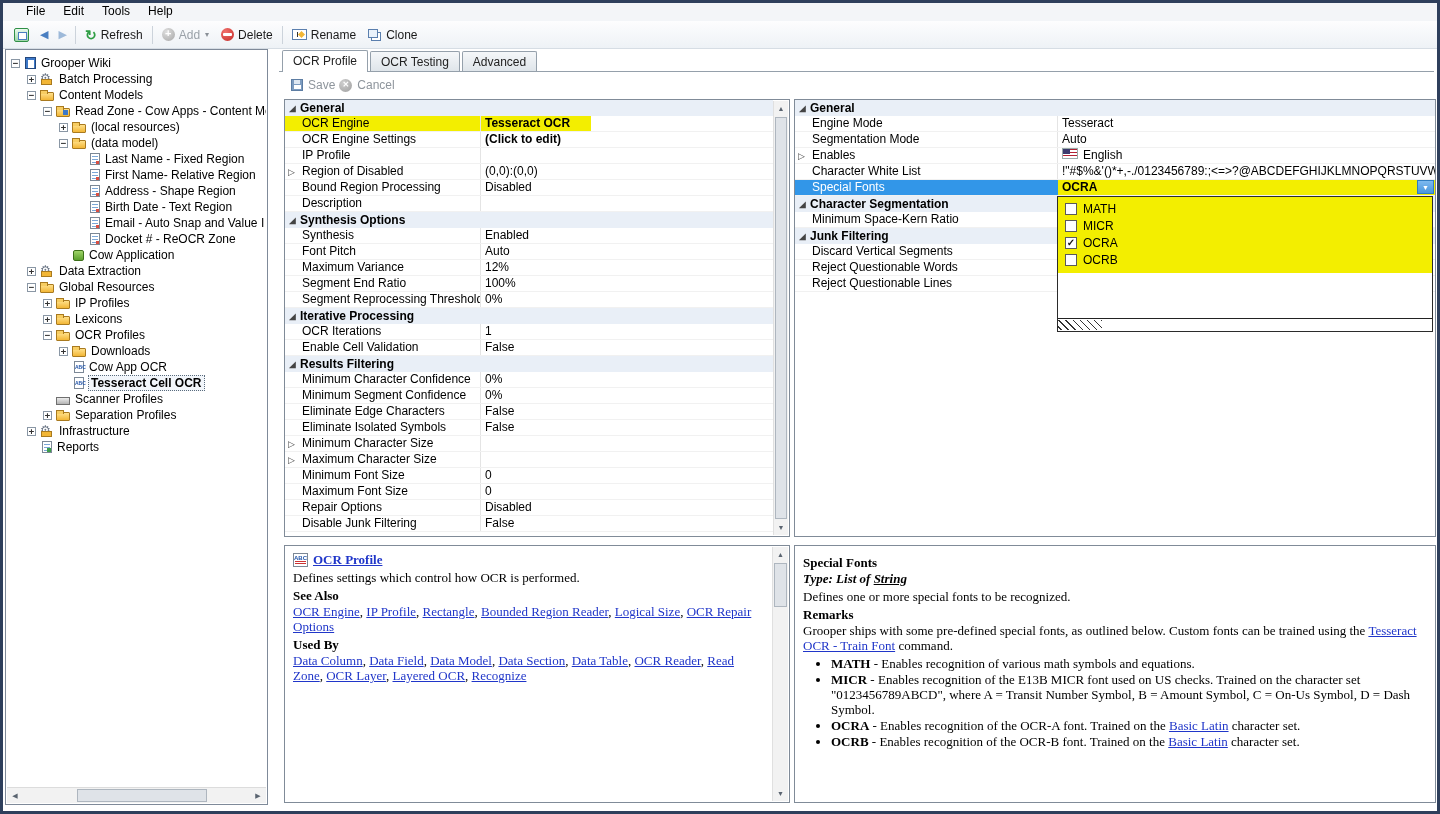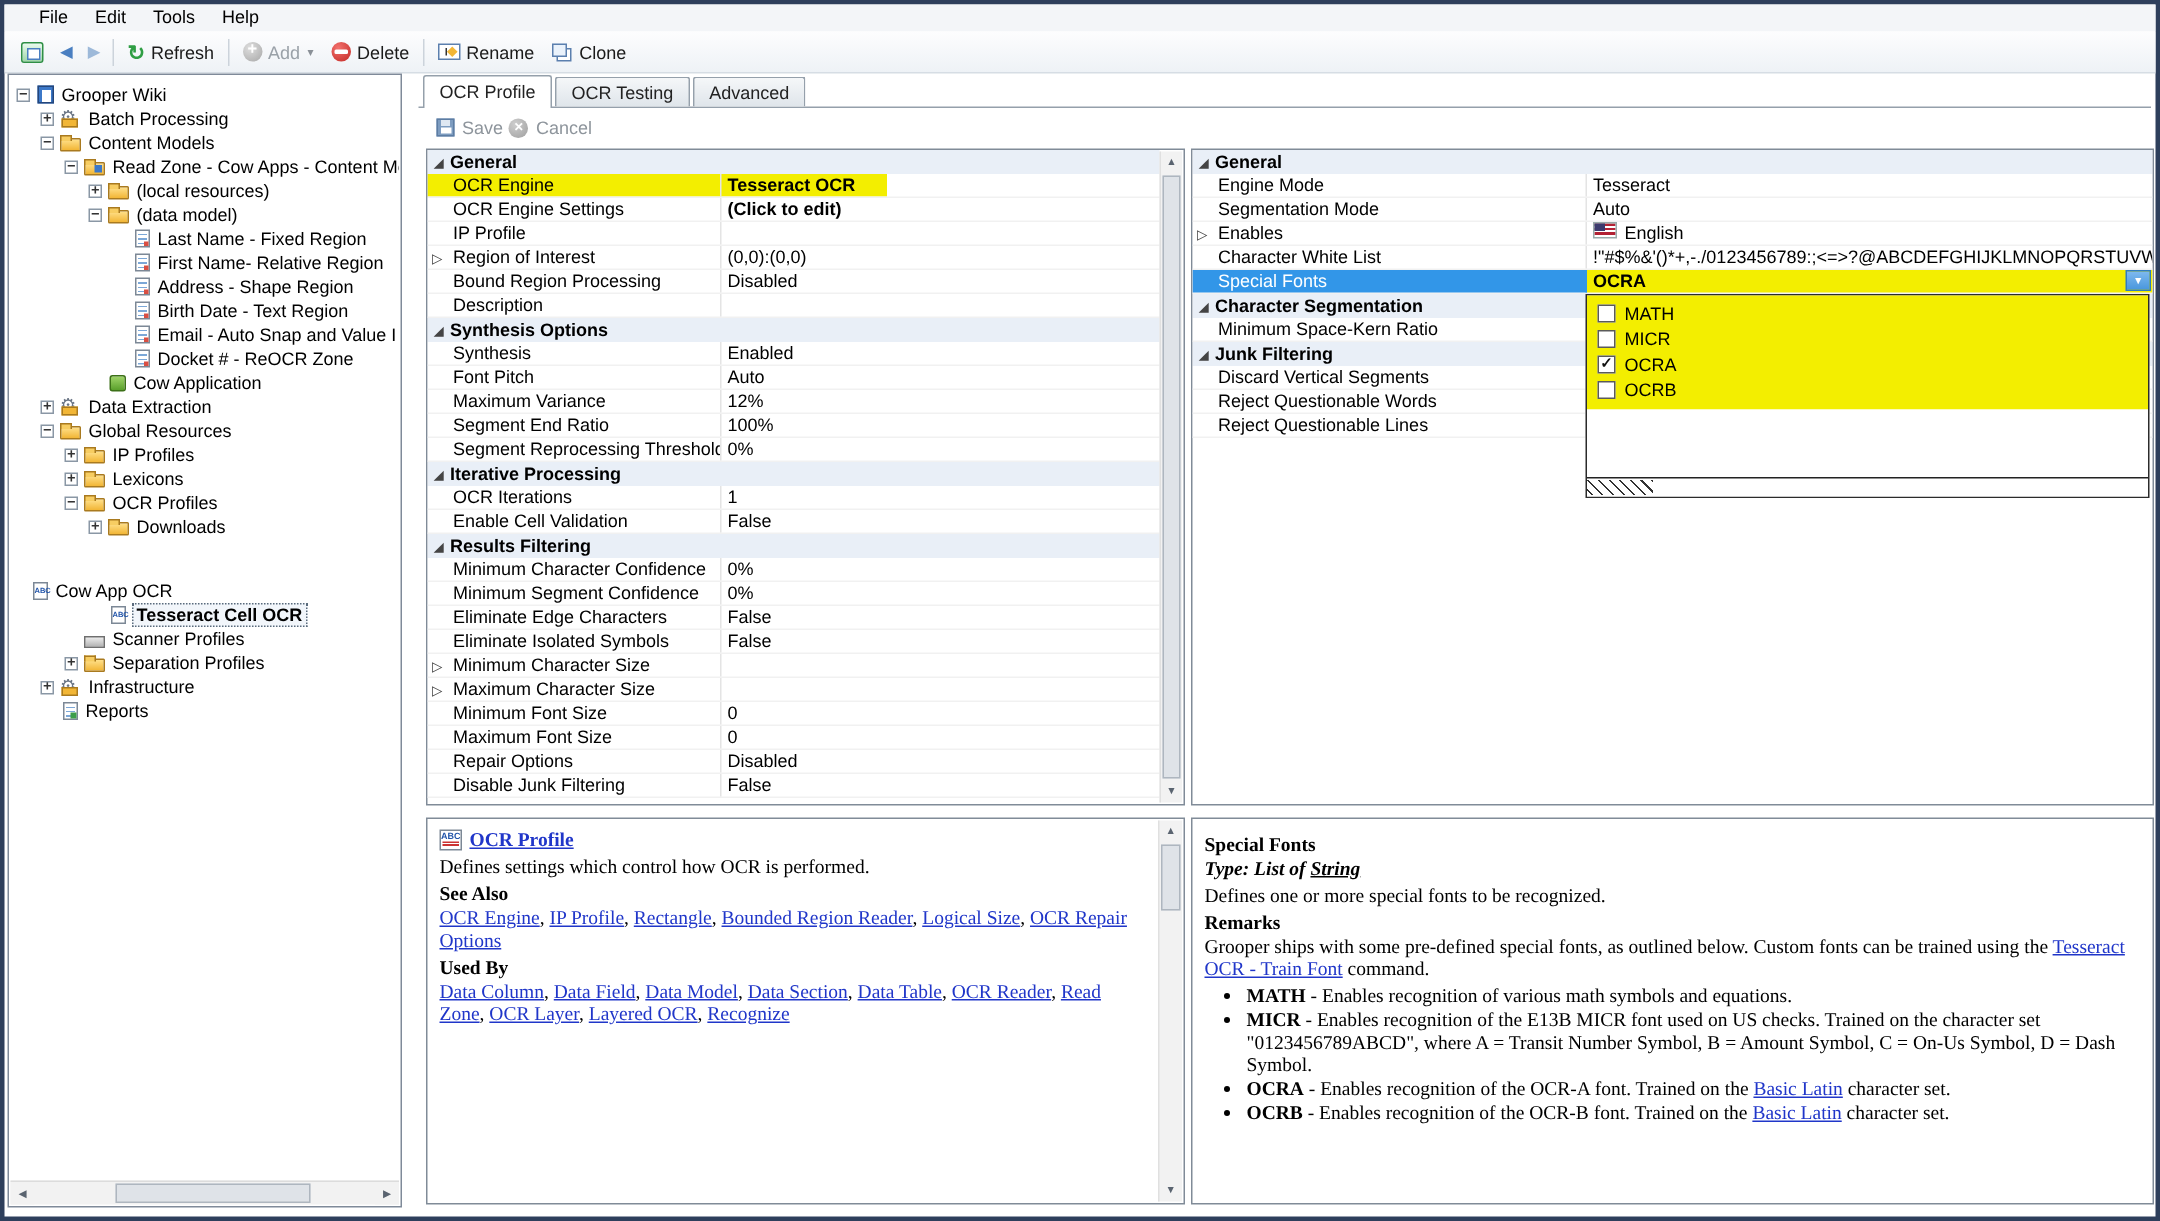--- a/index.html
+++ b/index.html
@@ -260,21 +260,21 @@
         <div class="titem" style="padding-left: 36px;">
           <span class="expander">−</span>
           <span class="ico folder"></span>
           <span class="tlabel">OCR Profiles</span>
         </div>
         <div class="titem" style="padding-left: 52px;">
           <span class="expander">+</span>
           <span class="ico folder"></span>
           <span class="tlabel">Downloads</span>
         </div>
-        <div class="titem" style=" margin-top: 27px;">
+        <div class="titem" style="padding-left: 52px;">
           <span class="expander none"></span>
           <span class="ico abc"></span>
           <span class="tlabel">Cow App OCR</span>
         </div>
         <div class="titem sel" style="padding-left: 52px;">
           <span class="expander none"></span>
           <span class="ico abc"></span>
           <span class="tlabel">Tesseract Cell OCR</span>
         </div>
         <div class="titem" style="padding-left: 36px;">
@@ -340,21 +340,21 @@
             <span class="vtext">(Click to edit)</span>
           </div>
         </div>
         <div class="prow item">
           <div class="pname"><span>IP Profile</span></div>
           <div class="pval">
             <span class="vtext"></span>
           </div>
         </div>
         <div class="prow item">
-          <div class="pname"><span class="pexp">▷</span><span>Region of Interest</span></div>
+          <div class="pname"><span class="pexp">▷</span><span>Region of Disabled</span></div>
           <div class="pval">
             <span class="vtext">(0,0):(0,0)</span>
           </div>
         </div>
         <div class="prow item">
           <div class="pname"><span>Bound Region Processing</span></div>
           <div class="pval">
             <span class="vtext">Disabled</span>
           </div>
         </div>

